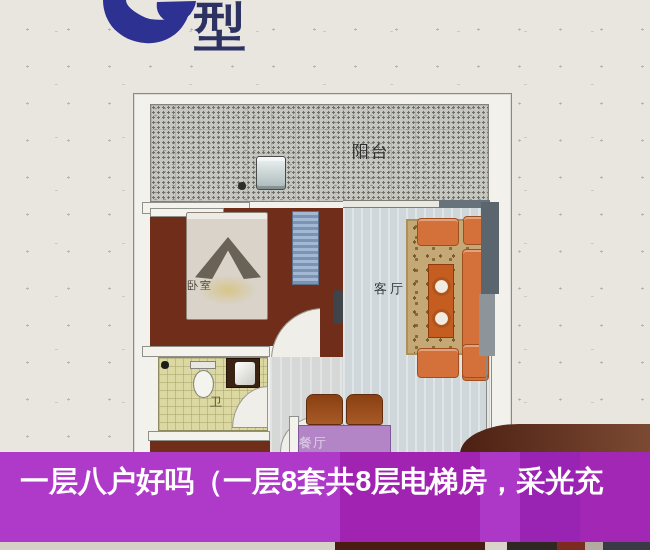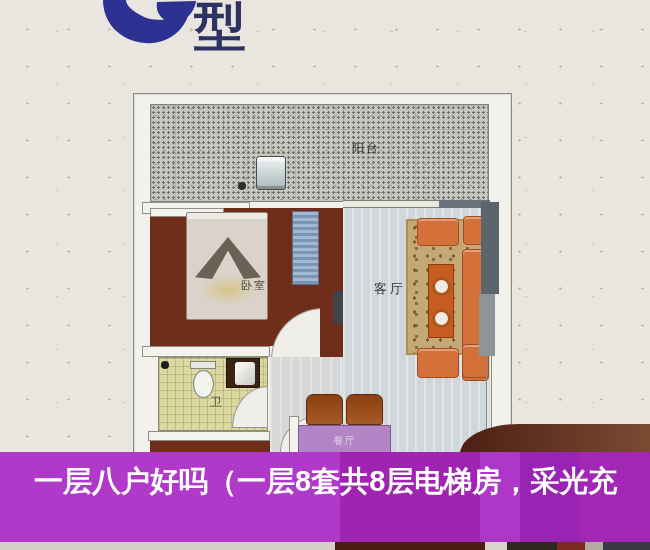--- a/index.html
+++ b/index.html
@@ -31,21 +31,21 @@
     left:16px; top:10px; width:339px; height:98px;
     background-color:#c7c7c2;
     background-image:
       radial-gradient(#6f6f68 1px, transparent 1.3px),
       radial-gradient(#9c9c94 1px, transparent 1.4px),
       linear-gradient(rgba(120,120,112,.25) 1px, transparent 1px),
       linear-gradient(90deg, rgba(120,120,112,.25) 1px, transparent 1px);
     background-size:5px 5px, 9px 7px, 24px 24px, 24px 24px;
     border:1px solid #83837a;
   }
-  .room-label { color:#2e2e2e; font-size:12px; letter-spacing:2px; }
+  .room-label { color:#2e2e2e; font-size:17px; letter-spacing:2px; }
   .balcony-label { left:218px; top:46px; }
   .washer {
     left:122px; top:62px; width:30px; height:34px;
     background:linear-gradient(#eef3f3, #a9b8ba);
     border:1px solid #4a4a4a; border-radius:3px;
     box-shadow: inset 0 4px 0 rgba(255,255,255,.5), inset 0 -3px 0 rgba(60,70,70,.35);
   }
   .drain { left:104px; top:88px; width:8px; height:8px; background:#2e2e2a; border-radius:50%; }
 
   .wall-white { background:#f3f2ec; border:1px solid #90908a; }
@@ -63,21 +63,21 @@
     box-shadow: inset 0 6px 0 rgba(255,255,255,.55);
   }
   .bed-blanket {
     position:absolute; left:8px; top:24px; width:66px; height:42px;
     background:#564e42;
     clip-path:polygon(50% 0, 100% 96%, 74% 100%, 50% 32%, 26% 100%, 0 96%);
     opacity:.85;
   }
   .bed-glow { position:absolute; left:12px; top:62px; width:58px; height:30px;
     background:radial-gradient(ellipse at center, rgba(214,186,84,.55), transparent 70%); }
-  .bed-label { position:absolute; left:0; right:0; bottom:26px; text-align:right;
+  .bed-label { position:absolute; left:0; right:0; bottom:26px; text-align:left;
     font-size:11px; color:#4d4536; letter-spacing:2px; }
   .wardrobe {
     left:158px; top:117px; width:27px; height:74px;
     background:repeating-linear-gradient(180deg, #a3b8d2 0 3px, #7b93b4 3px 6px);
     border:1px solid #5d6e88;
   }
   .q-arc { background:#efeee8; border:1px solid #97968e; border-top-left-radius:100%; }
   .bedroom-door { left:137px; top:214px; width:52px; height:52px; }
 
   .wall-mid { left:186px; top:114px; width:23px; height:150px; }
@@ -143,39 +143,39 @@
   .entry-arc { left:146px; top:322px; width:78px; height:70px; background:#efeee8;
     border:1px solid #9a9992; border-radius:50%; }
   .shelf { left:155px; top:322px; width:10px; height:37px; }
 
   .chair { background:linear-gradient(#8a4012,#a85a28); border:1px solid #5f2c0f;
     border-radius:7px 7px 3px 3px; }
   .chair1 { left:172px; top:300px; width:37px; height:31px; }
   .chair2 { left:212px; top:300px; width:37px; height:31px; }
   .dining-table { left:164px; top:331px; width:93px; height:60px;
     background:#b485c6; border:1px solid #7e5898; }
-  .dining-label { position:absolute; left:0; right:0; top:8px; text-align:center;
-    font-size:10px; color:#e4dcea; opacity:.85; letter-spacing:1px; }
+  .dining-label { position:absolute; left:0; right:0; top:8px; text-align:left;
+    font-size:13px; color:#e4dcea; opacity:.85; letter-spacing:1px; }
 
   
   .photo-corner { left:460px; top:424px; width:190px; height:30px;
     background:linear-gradient(90deg, #4c2013, #7c4a33);
     border-top-left-radius:90px 46px; }
 
   
   .banner { left:0; top:452px; width:650px; height:90px; overflow:hidden; z-index:50; }
   .banner-under { position:absolute; inset:0; }
   .banner-under div { position:absolute; top:0; height:90px; }
   .bu1 { left:0;   width:340px; background:#ded9cf; }
   .bu2 { left:340px; width:140px; background:#6b2618; }
   .bu3 { left:480px; width:40px;  background:#cfc8bd; }
   .bu4 { left:520px; width:60px;  background:#3a2d28; }
   .bu5 { left:580px; width:70px;  background:#7b4a3a; }
   .banner-overlay { position:absolute; inset:0; background:rgba(168,35,200,.87); }
-  .banner-text { position:absolute; inset:0; padding:11px 30px 0 34px; color:#ffffff; }
+  .banner-text { position:absolute; inset:0; padding:11px 30px 0 20px; color:#ffffff; }
   .banner-line { font-size:29px; line-height:37px; font-weight:800; white-space:nowrap; letter-spacing:0; }
 
   
   .bstrip { left:0; top:542px; width:650px; height:8px; display:flex; z-index:40; }
   .bstrip div { height:8px; }
   .bs1 { width:335px; background:#d6d1c6; }
   .bs2 { width:150px; background:#4a1d13; }
   .bs3 { width:22px;  background:#d9d4ca; }
   .bs4 { width:50px;  background:#2e2722; }
   .bs5 { width:28px;  background:#7b2b1f; }

